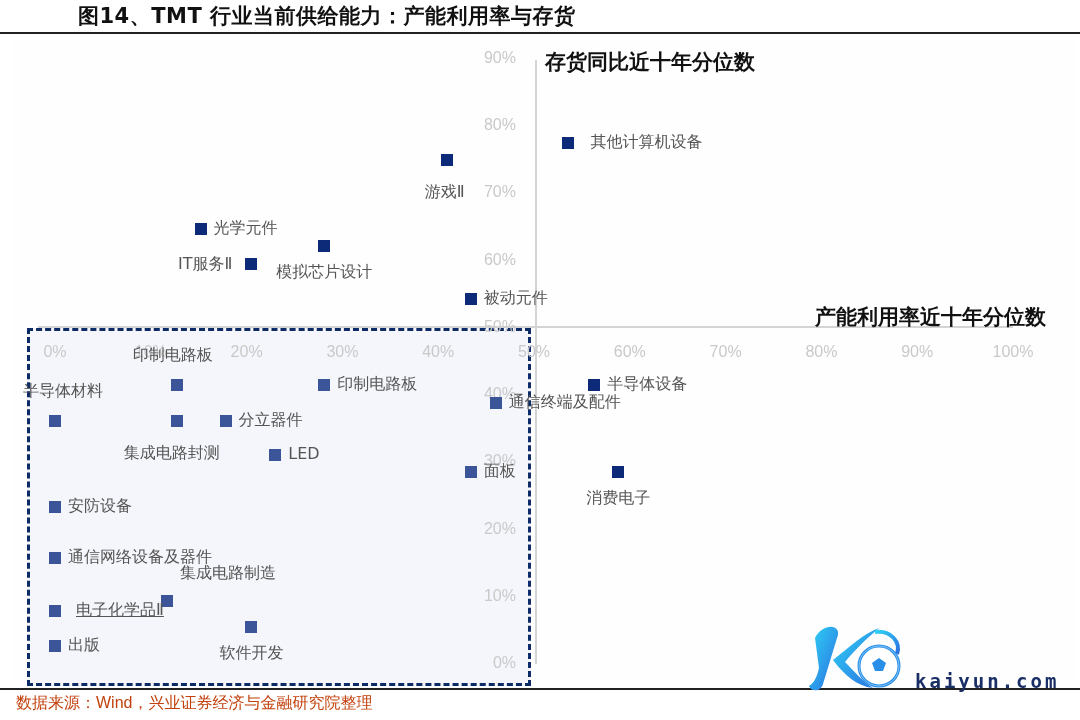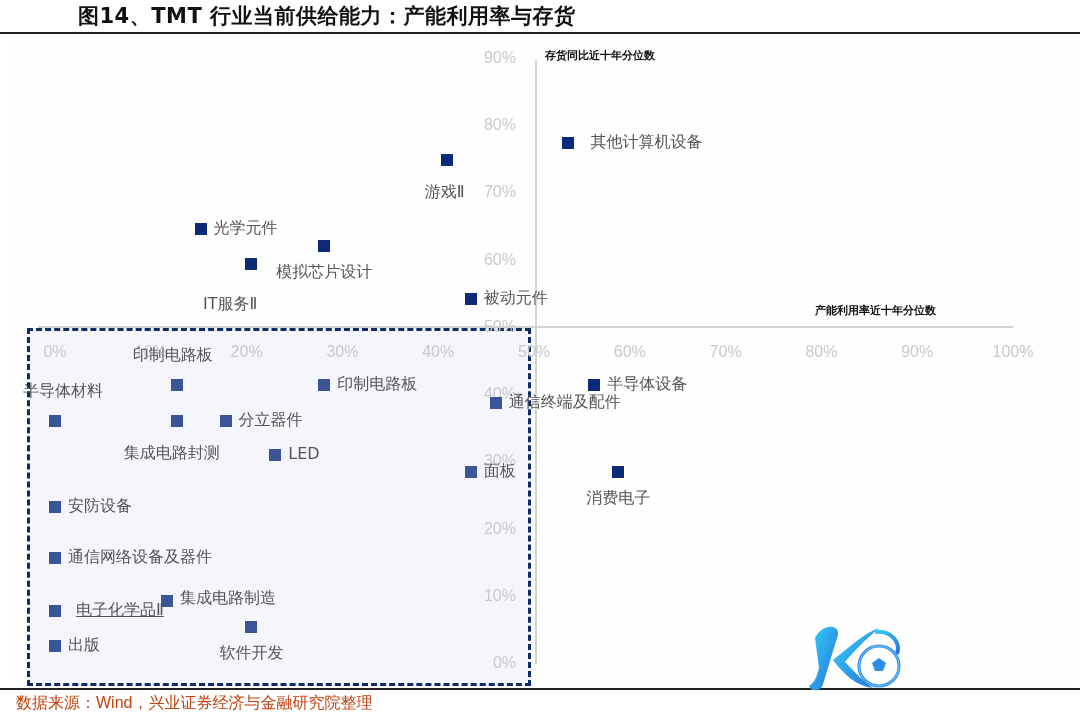--- a/index.html
+++ b/index.html
@@ -29,21 +29,21 @@
   .axis-h { position: absolute; left: 38px; top: 326px; width: 975px; height: 2px; background: #d4d4d4; }
 
   .xtick, .ytick {
     position: absolute; font-size: 16px; color: #c9c9c9; white-space: nowrap;
     font-family: "Liberation Sans", "DejaVu Sans", sans-serif;
   }
   .xtick { transform: translateX(-50%); }
   .ytick { transform: translate(-100%, -50%); }
 
   .axis-title {
-    position: absolute; font-size: 11px; font-weight: bold; color: #111111; white-space: nowrap;
+    position: absolute; font-size: 21px; font-weight: bold; color: #111111; white-space: nowrap;
   }
 
   .pt { position: absolute; width: 12px; height: 12px; transform: translate(-50%, -50%); }
   .lbl {
     position: absolute; font-size: 16px; color: #555555; white-space: nowrap; line-height: 1;
   }
 
   .logo { position: absolute; left: 793px; top: 616px; width: 280px; height: 80px; }
   .logo-cn {
     position: absolute; left: 120px; top: 8px; font-size: 36px; font-weight: bold; color: #1a2f66;
@@ -99,21 +99,21 @@
 <div id="points">
     <div class="pt" style="left: 568.488px; top: 143.372px; background: rgb(13, 42, 120);"></div>
     <div class="lbl" style="left: 581.488px; top: 134.372px; margin-left: 9px;">其他计算机设备</div>
     <div class="pt" style="left: 446.822px; top: 160.178px; background: rgb(13, 42, 120);"></div>
     <div class="lbl" style="left: 424.822px; top: 184.178px;">游戏Ⅱ</div>
     <div class="pt" style="left: 200.616px; top: 229.417px; background: rgb(13, 42, 120);"></div>
     <div class="lbl" style="left: 213.616px; top: 220.417px;">光学元件</div>
     <div class="pt" style="left: 324.198px; top: 246.222px; background: rgb(13, 42, 120);"></div>
     <div class="lbl" style="left: 276.198px; top: 264.222px;">模拟芯片设计</div>
     <div class="pt" style="left: 251.39px; top: 264.372px; background: rgb(13, 42, 120);"></div>
-    <div class="lbl" style="left: 203px; top: 256.372px; margin-top: 40px;">IT服务Ⅱ</div>
+    <div class="lbl" style="left: 178px; top: 256.372px;">IT服务Ⅱ</div>
     <div class="pt" style="left: 470.772px; top: 298.656px; background: rgb(13, 42, 120);"></div>
     <div class="lbl" style="left: 483.772px; top: 289.656px;">被动元件</div>
     <div class="pt" style="left: 176.666px; top: 385.372px; background: rgb(59, 85, 152);"></div>
     <div class="lbl" style="left: 132.666px; top: 347.372px;">印制电路板</div>
     <div class="pt" style="left: 324.198px; top: 385.372px; background: rgb(59, 85, 152);"></div>
     <div class="lbl" style="left: 337.198px; top: 376.372px;">印制电路板</div>
     <div class="pt" style="left: 594.354px; top: 385.372px; background: rgb(13, 42, 120);"></div>
     <div class="lbl" style="left: 607.354px; top: 376.372px;">半导体设备</div>
     <div class="pt" style="left: 495.68px; top: 402.85px; background: rgb(59, 85, 152);"></div>
     <div class="lbl" style="left: 508.68px; top: 393.85px;">通信终端及配件</div>
@@ -127,21 +127,21 @@
     <div class="lbl" style="left: 288.34px; top: 446.283px;">LED</div>
     <div class="pt" style="left: 470.772px; top: 472.089px; background: rgb(59, 85, 152);"></div>
     <div class="lbl" style="left: 483.772px; top: 463.089px;">面板</div>
     <div class="pt" style="left: 618.304px; top: 472.089px; background: rgb(13, 42, 120);"></div>
     <div class="lbl" style="left: 586.304px; top: 490.089px;">消费电子</div>
     <div class="pt" style="left: 55px; top: 507.044px; background: rgb(59, 85, 152);"></div>
     <div class="lbl" style="left: 68px; top: 498.044px;">安防设备</div>
     <div class="pt" style="left: 55px; top: 558.133px; background: rgb(59, 85, 152);"></div>
     <div class="lbl" style="left: 68px; top: 549.133px;">通信网络设备及器件</div>
     <div class="pt" style="left: 167.086px; top: 601.156px; background: rgb(59, 85, 152);"></div>
-    <div class="lbl" style="left: 180.086px; top: 590px; text-align: right;">集成电路制造</div>
+    <div class="lbl" style="left: 180.086px; top: 565px; text-align: right;">集成电路制造</div>
     <div class="pt" style="left: 55px; top: 610.567px; background: rgb(59, 85, 152);"></div>
     <div class="lbl" style="left: 76px; top: 601.567px; text-decoration: underline;">电子化学品Ⅱ</div>
     <div class="pt" style="left: 251.39px; top: 627.372px; background: rgb(59, 85, 152);"></div>
     <div class="lbl" style="left: 219.39px; top: 645.372px;">软件开发</div>
     <div class="pt" style="left: 55px; top: 645.522px; background: rgb(59, 85, 152);"></div>
     <div class="lbl" style="left: 68px; top: 636.522px;">出版</div>
   </div>
 
 <div class="bottom-rule"></div>
 <div class="source">数据来源：Wind，兴业证券经济与金融研究院整理</div>
@@ -154,13 +154,14 @@
         <stop offset="1" stop-color="#2a6fe0"></stop>
       </linearGradient>
     </defs>
     <path d="M22 22 C30 6 50 8 44 22 L30 68 C28 76 18 76 16 70 C22 66 24 60 26 52 Z" fill="url(#kg)"></path>
     <path d="M40 44 C58 30 70 18 86 12 C72 24 62 34 52 46 C62 56 70 66 80 72 C64 70 52 60 40 44 Z" fill="url(#kg)"></path>
     <path d="M82 16 C98 14 108 26 104 38" stroke="url(#kg)" stroke-width="4" fill="none"></path>
     <circle cx="86" cy="50" r="20" fill="#ffffff" stroke="#2a8fe8" stroke-width="3"></circle>
     <polygon points="86,42 93,47 90,55 82,55 79,47" fill="#2a8fe8"></polygon>
     <circle cx="86" cy="50" r="20" fill="none" stroke="#7fc4f7" stroke-width="1"></circle>
   </svg>
+  <div class="logo-en">kaiyun.com</div>
 </div>
 
 </body></html>

